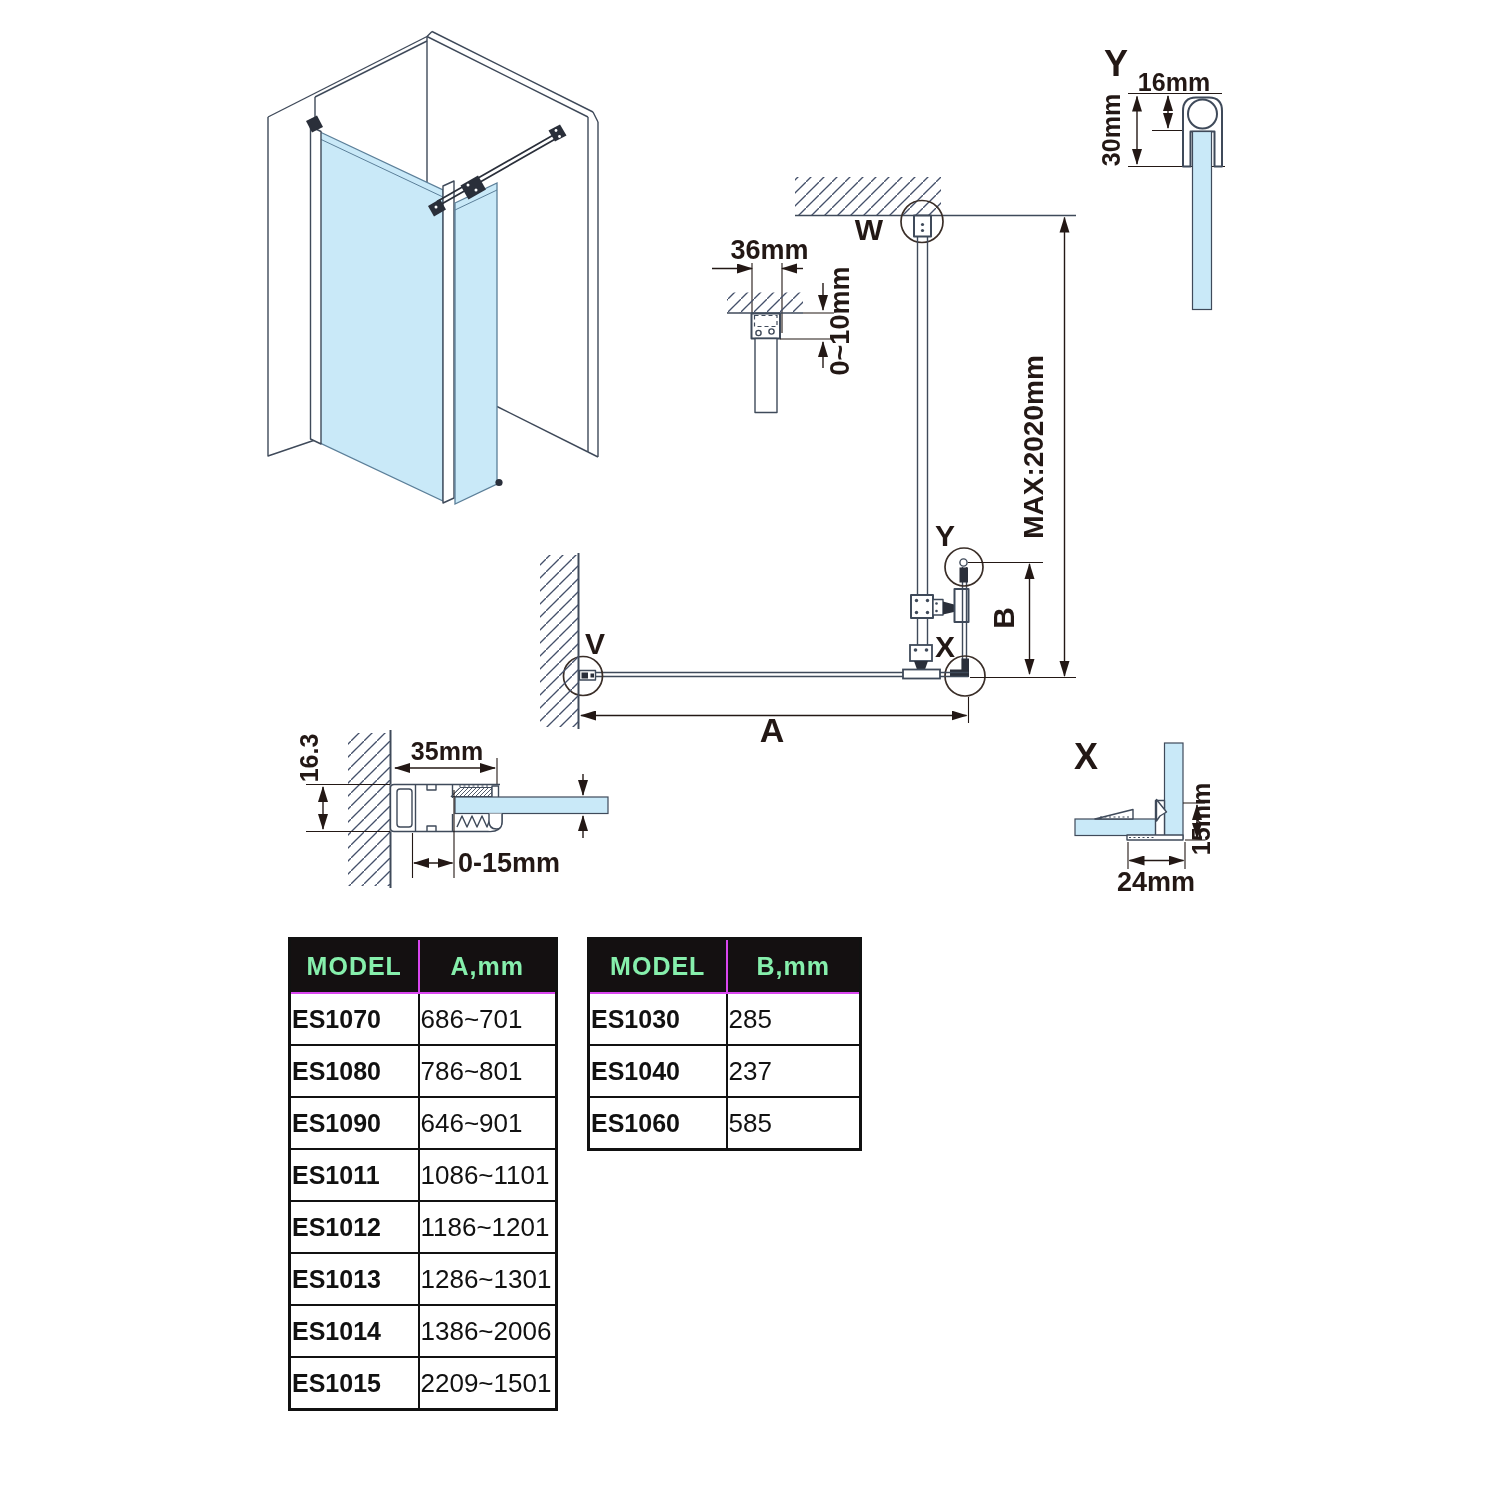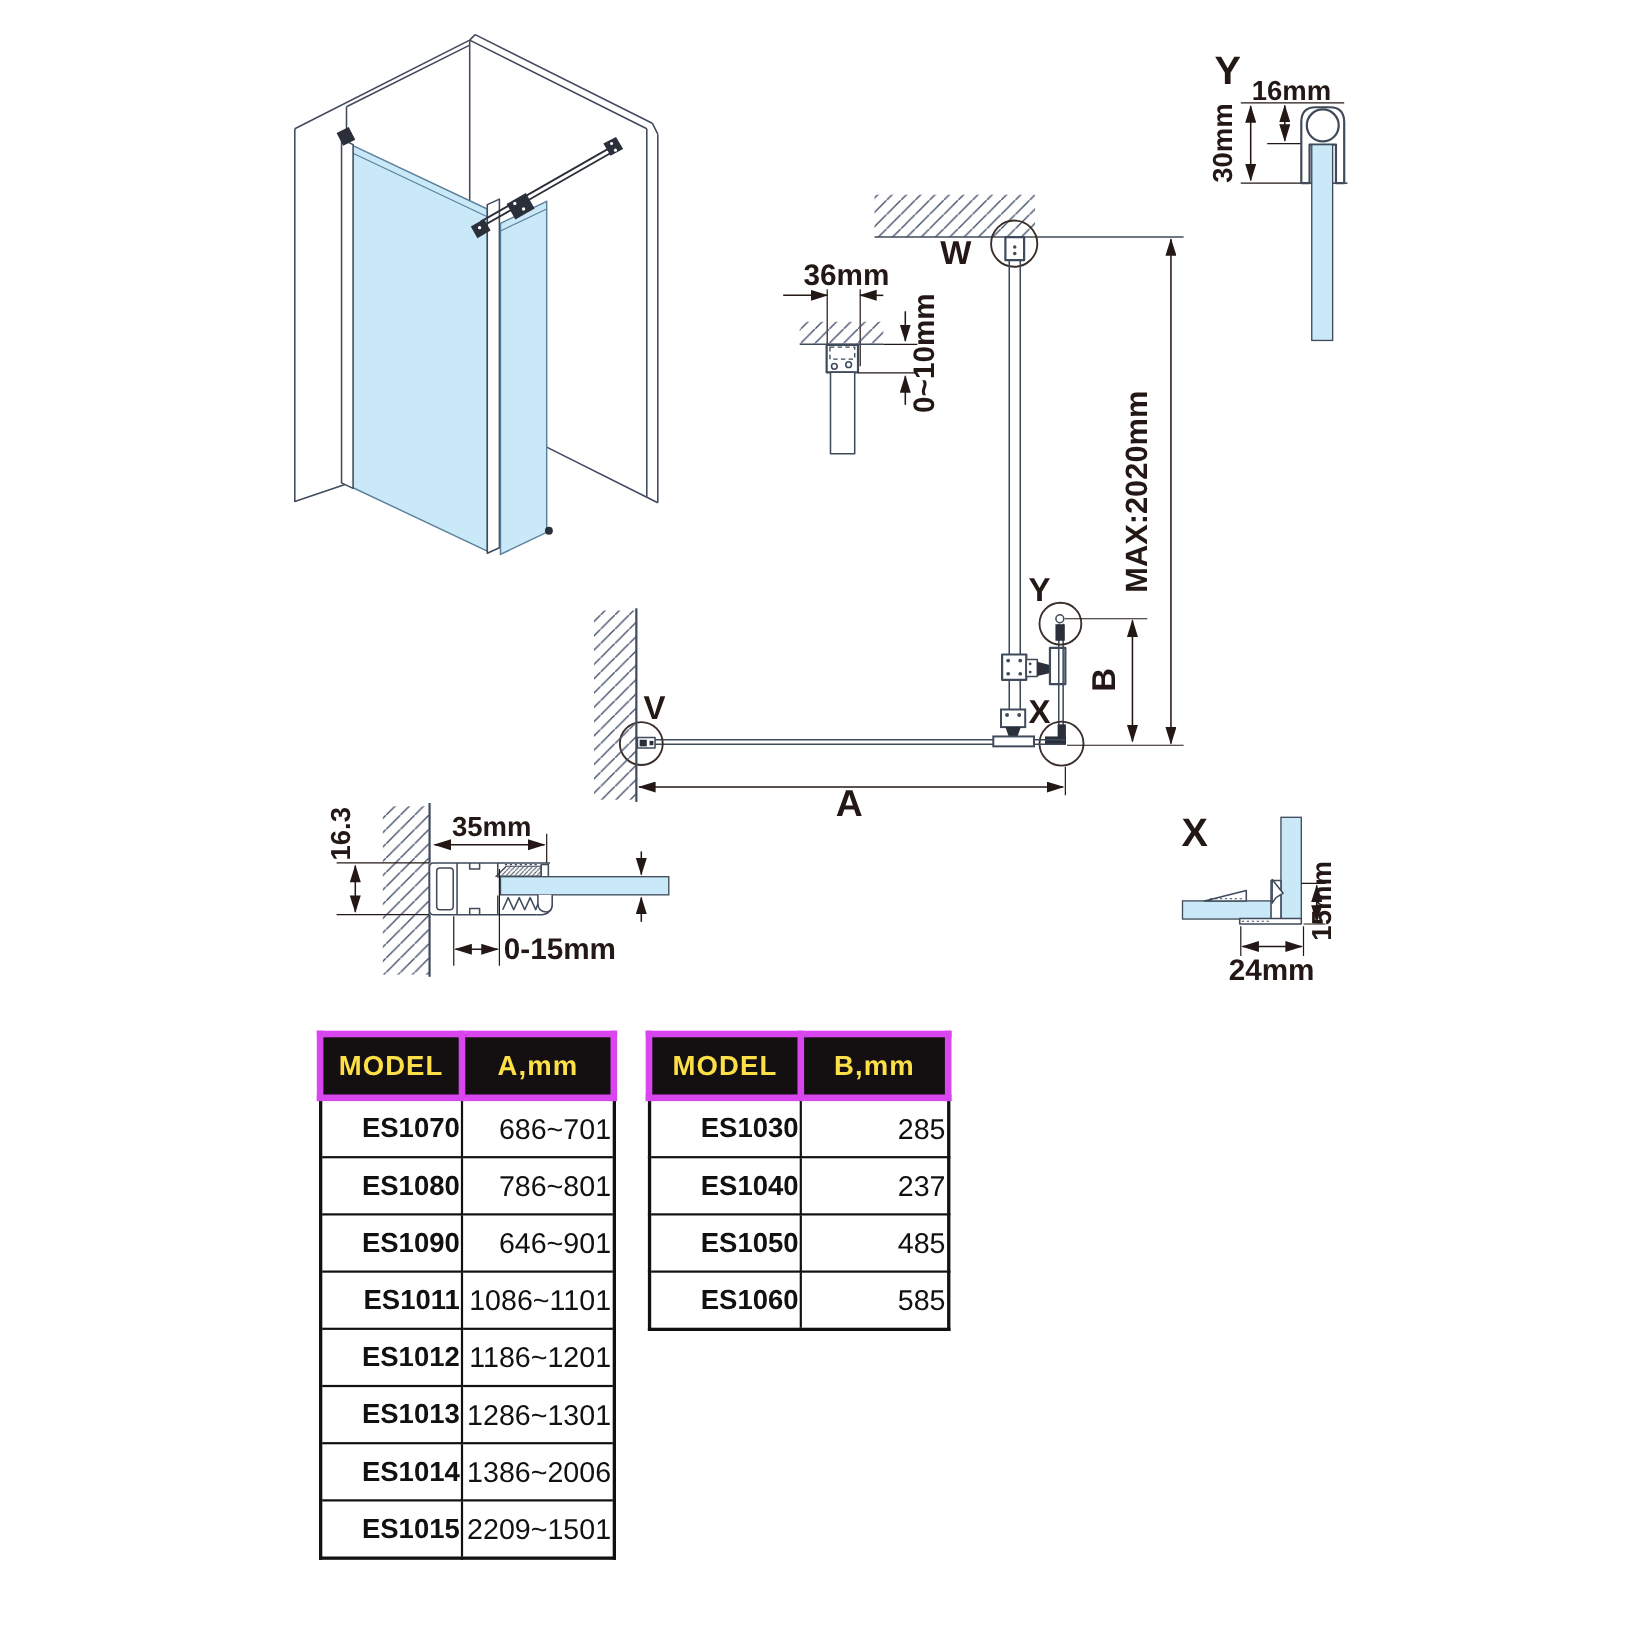--- a/index.html
+++ b/index.html
@@ -21,25 +21,25 @@
   .white{ fill:#ffffff; }
   .dark { fill:#2a2f3a; stroke:none; }
   .dash { stroke:#3f4a5a; fill:none; stroke-width:1.2; stroke-dasharray:4 3; }
   .dot  { stroke:#3f4a5a; fill:none; stroke-width:1; stroke-dasharray:2 2.5; }
 
   .spec-table {
     position:absolute; border-collapse:collapse; background:#fff;
     border:3px solid #111; table-layout:fixed; color:#111;
   }
   .spec-table th {
-    background:#141011; color:#fde047; font-size:25px; font-weight:bold;
-    height:50px; border:6px solid #d946ef; letter-spacing:1px;
+    background:#141011; color:#86efac; font-size:25px; font-weight:bold;
+    height:50px; border:2px solid #d946ef; letter-spacing:1px;
   }
   .spec-table td {
-    border:2px solid #111; text-align:right; vertical-align:middle;
+    border:2px solid #111; text-align:left; vertical-align:middle;
     font-size:26px; height:48px; background:#fff;
   }
   .spec-table td.model { font-weight:bold; font-size:25px; }
   #table-a { left:288px; top:937px; width:267px; }
   #table-b { left:587px; top:937px; width:272px; }
   #table-a col.c1 { width:129px; } #table-a col.c2 { width:138px; }
   #table-b col.c1 { width:138px; } #table-b col.c2 { width:134px; }
 </style>
 </head>
 <body>
@@ -301,23 +301,19 @@
   <tbody>
     <tr>
           <td class="model">ES1030</td>
           <td>285</td>
         </tr>
     <tr>
           <td class="model">ES1040</td>
           <td>237</td>
         </tr>
     <tr>
-          <td class="model">ES1050</td>
-          <td>485</td>
-        </tr>
-    <tr>
           <td class="model">ES1060</td>
           <td>585</td>
         </tr>
   </tbody>
 </table>
 
 </div>
 
 </body></html>

